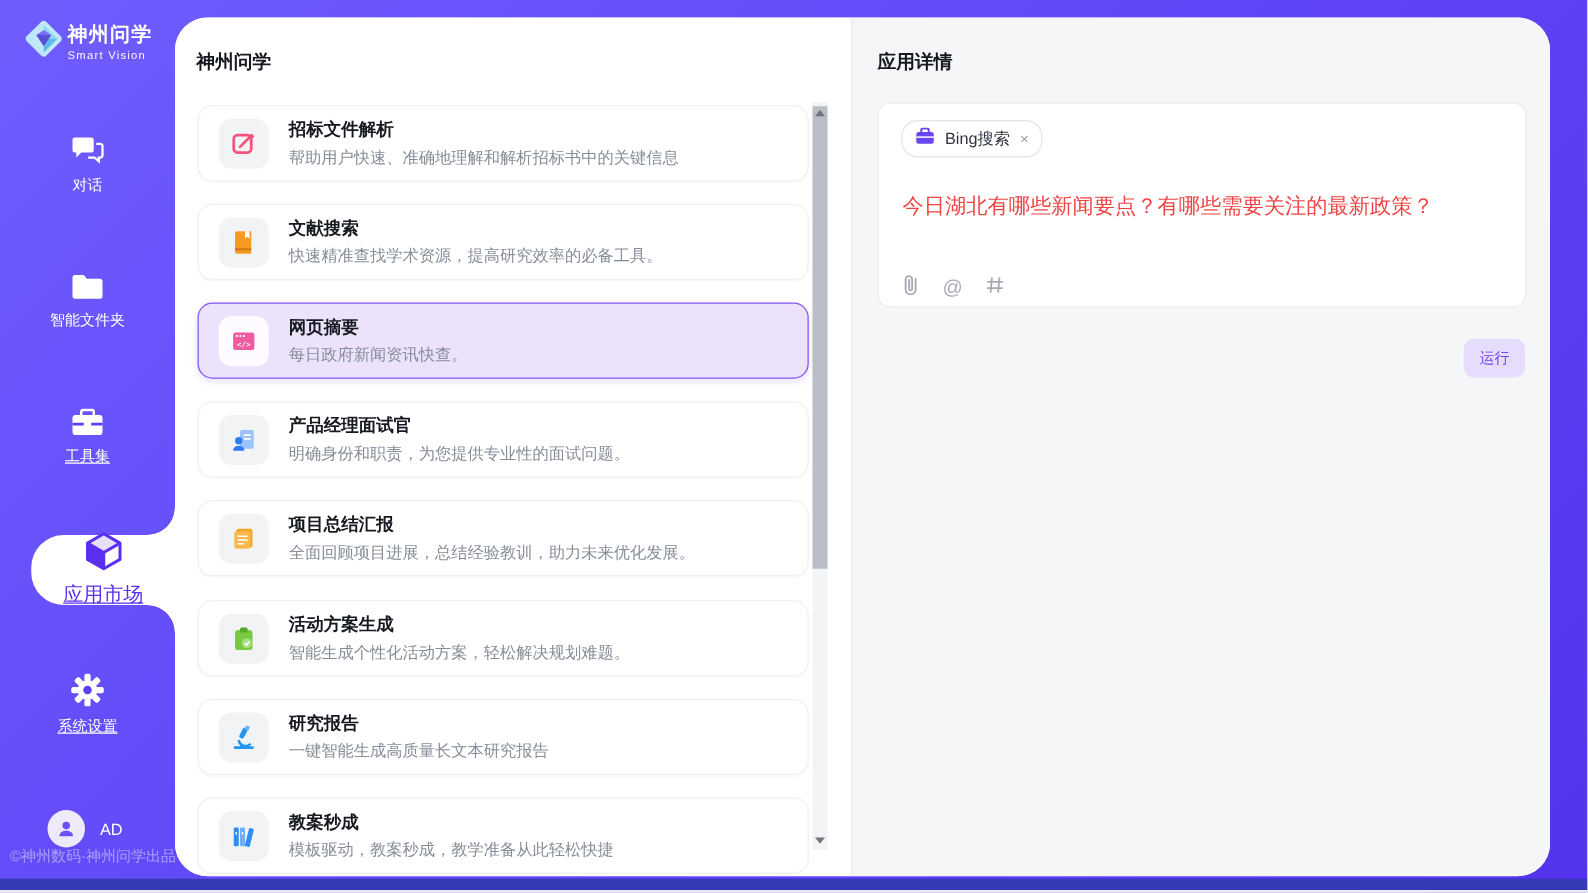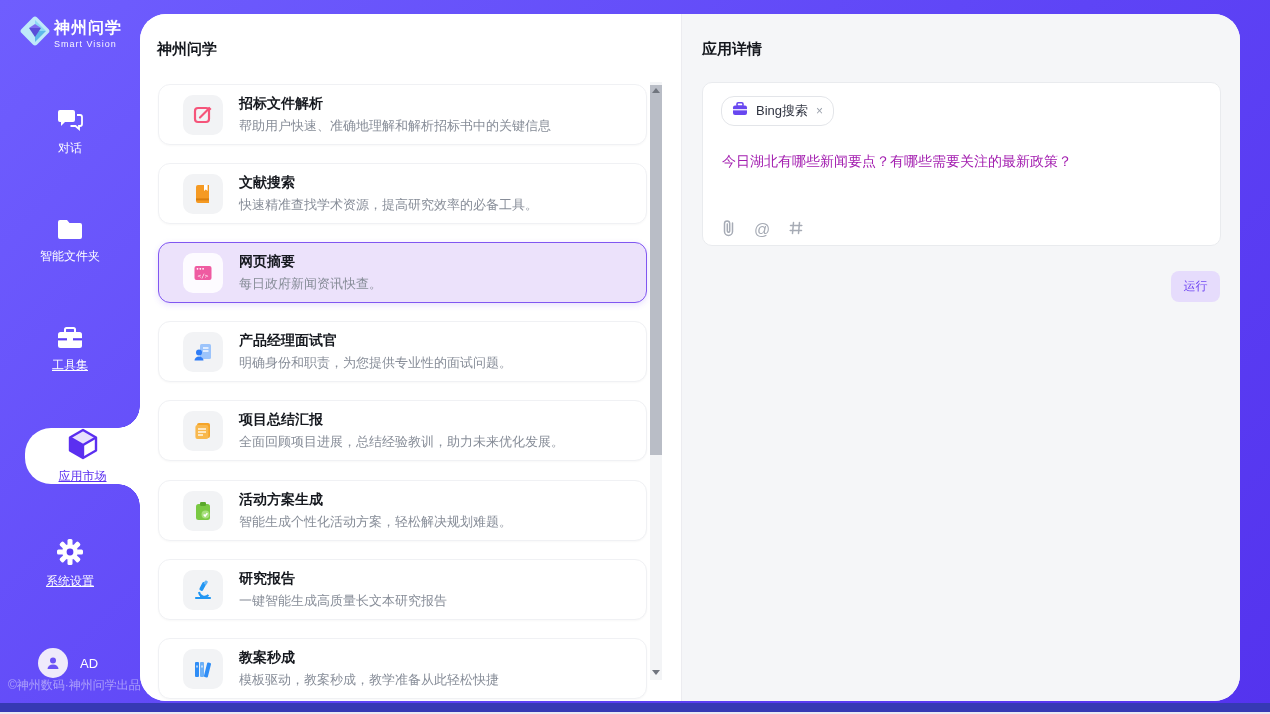--- a/index.html
+++ b/index.html
@@ -20,41 +20,41 @@
   .nav-item .lbl { font-size:12px; color:#fff; }
   .nav-item .lbl.u { text-decoration:underline; }
   .nav-item svg { display:block; }
   .nav-active { position:absolute; left:25px; width:115px; height:56px; background:#fff;
                 border-radius:26px 0 0 26px; display:flex; flex-direction:column;
                 align-items:center; justify-content:center; gap:4px; cursor:pointer; }
   .nav-active::before { content:""; position:absolute; right:0; top:-22px; width:22px; height:22px;
       background:radial-gradient(circle 22px at 0px 0px, rgba(0,0,0,0) 21.5px, #fff 22px); }
   .nav-active::after { content:""; position:absolute; right:0; bottom:-22px; width:22px; height:22px;
       background:radial-gradient(circle 22px at 0px 22px, rgba(0,0,0,0) 21.5px, #fff 22px); }
-  .nav-active .lbl { font-size:12px; color:#5b2ff0; text-decoration:underline;font-family:Liberation Mono, monospace; }
+  .nav-active .lbl { font-size:16px; color:#5b2ff0; text-decoration:underline;font-family:Liberation Mono, monospace; }
   .user-row { position:absolute; top:648px; left:38px; display:flex; align-items:center; gap:12px; }
   .avatar { width:30px; height:30px; border-radius:50%; background:#efeafb; display:flex;
             align-items:center; justify-content:center; }
   .user-name { font-size:13px; color:#fff; }
   .side-footer { position:absolute; left:8px; bottom:9px; font-size:12px; color:rgba(255,255,255,.45); white-space:nowrap; }
 
   
   .panel { position:absolute; left:140px; top:14px; width:1100px; height:687px;
            border-radius:26px; overflow:hidden; display:flex; background:#fff; }
   .list-col { position:relative; width:541px; background:#fff; flex:none; }
   .detail-col { position:relative; flex:1; background:#f5f6f8; border-left:1px solid #ececf0; }
   .col-title { font-size:15px; font-weight:bold; color:#15181e; }
   .list-col .col-title { position:absolute; top:26px; left:17px; }
   .detail-col .col-title { position:absolute; top:26px; left:20px; }
 
   
   .list-viewport { position:absolute; left:0; top:62px; right:0; bottom:0; overflow:hidden; }
   .card { position:absolute; left:18px; width:489px; height:61px; background:#fff;
           border:1px solid #f0f1f4; border-radius:12px; box-shadow:0 1px 2px rgba(20,20,40,.03);
-          display:flex; align-items:center; padding-left:24px; gap:16px; cursor:pointer; }
+          display:flex; align-items:center; padding-left:16px; gap:16px; cursor:pointer; }
   .card.selected { background:#ece2fb; border:1.5px solid #8157f1; box-shadow:0 2px 6px rgba(99,56,240,.15); }
   .tile { width:40px; height:40px; border-radius:10px; background:#f2f3f5; flex:none;
           display:flex; align-items:center; justify-content:center; }
   .card.selected .tile { background:#fdfbff; }
   .card-txt { display:flex; flex-direction:column; gap:4px; }
   .card-title { font-size:14px; font-weight:bold; color:#16191f; }
   .card-desc { font-size:13px; color:#878d98; }
 
   
   .sbar { position:absolute; top:68px; right:19px; width:12px; height:598px; background:#f3f4f6; }
@@ -64,21 +64,21 @@
   .sbar-up { top:6px; border-bottom:5px solid #70757e; }
   .sbar-down { top:588px; border-top:5px solid #70757e; }
 
   
   .q-card { position:absolute; left:20px; top:68px; width:519px; height:164px; background:#fff;
             border:1px solid #e9ebee; border-radius:10px; }
   .chip { position:absolute; left:18px; top:13px; height:30px; display:inline-flex; align-items:center;
           gap:8px; padding:0 10px; background:#fff; border:1px solid #e3e5e9; border-radius:13px; cursor:pointer; }
   .chip-label { font-size:13px; color:#2f3340; }
   .chip-close { font-size:12px; color:#9aa0ab; cursor:pointer; }
-  .q-text { position:absolute; left:19px; top:70px; right:20px; font-size:14px; color:#a21caf; cursor:text; }
+  .q-text { position:absolute; left:19px; top:70px; right:20px; font-size:17px; color:#ef4444; cursor:text; }
   .attach-row { position:absolute; left:19px; top:136px; display:flex; align-items:center; gap:19px; }
   .attach-row .at { font-size:16px; color:#a6abb5; cursor:pointer; }
   .run-btn { position:absolute; right:20px; top:257px; width:49px; height:31px; background:#e6dcfc;
              color:#7046f2; font-size:12px; border:none; border-radius:8px; cursor:pointer;
              font-family:inherit; }
 </style>
 </head>
 <body>
 
 <div class="page">

